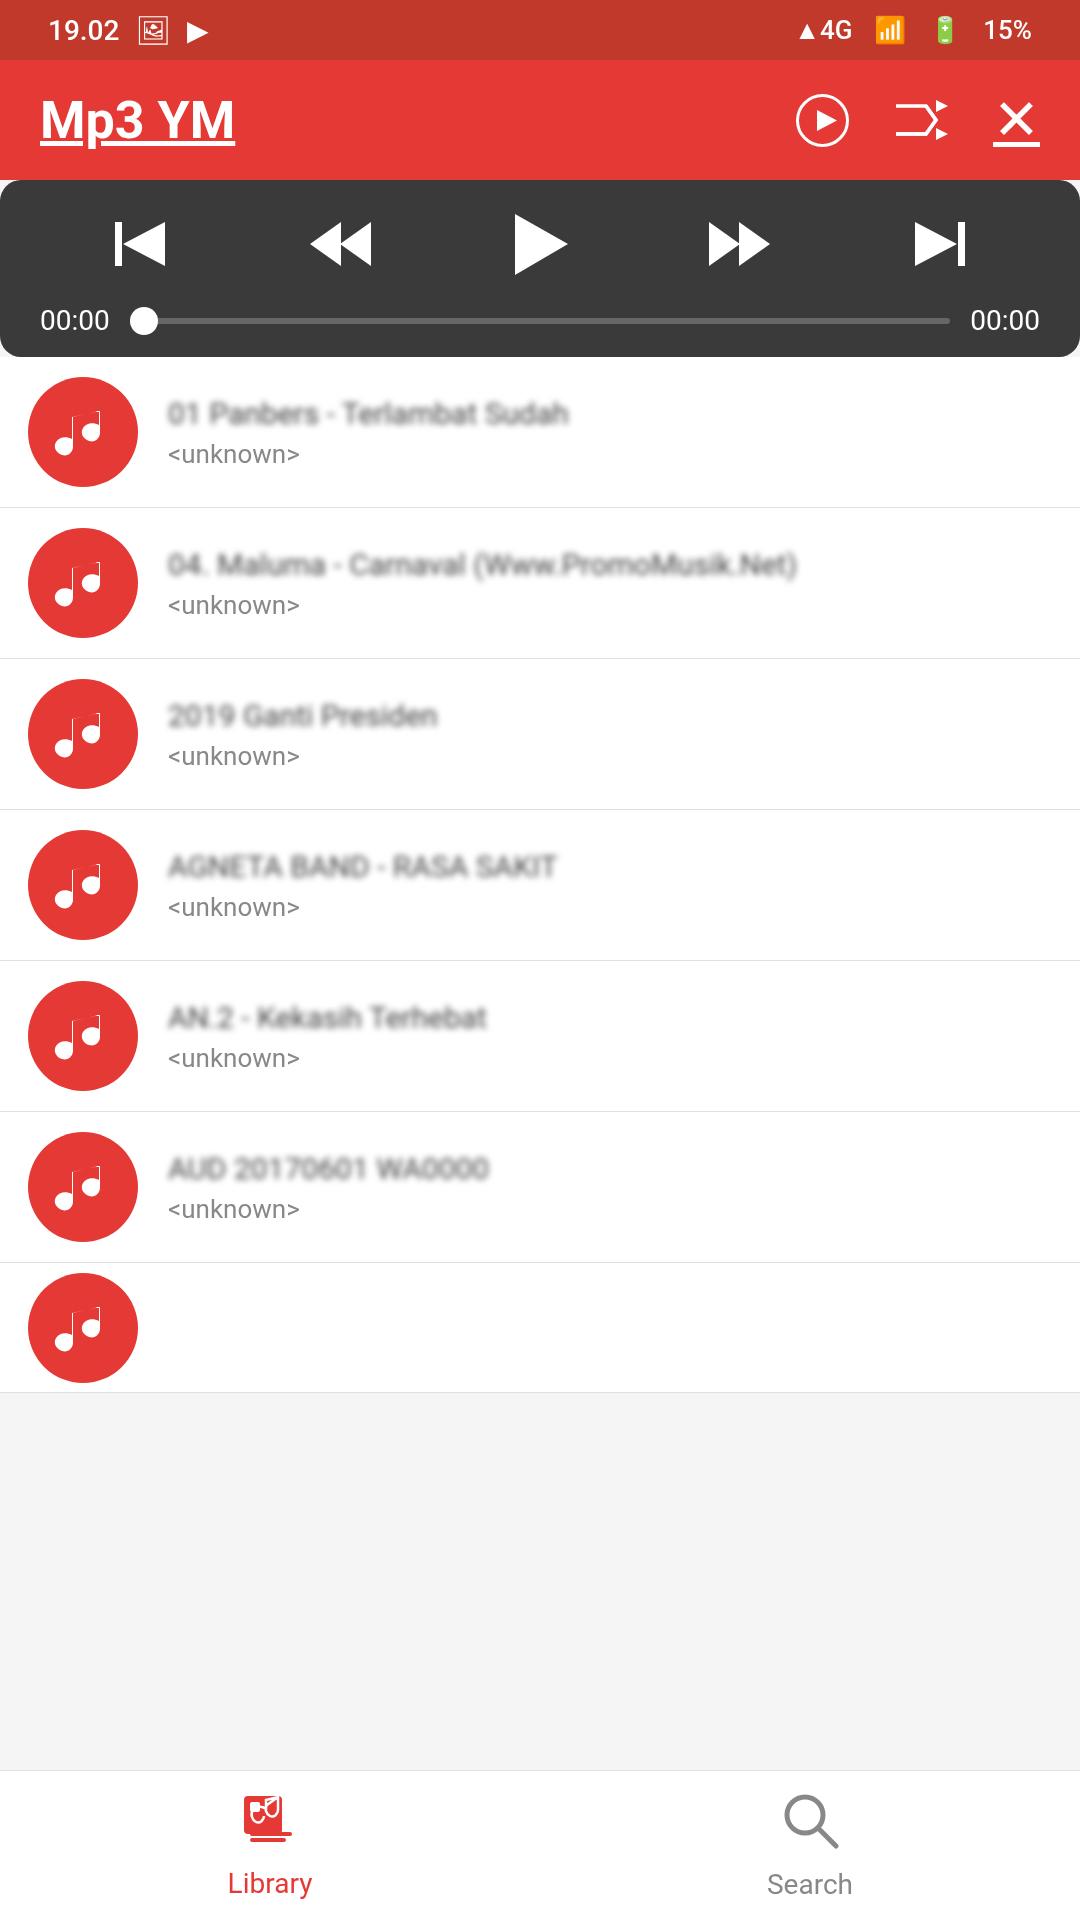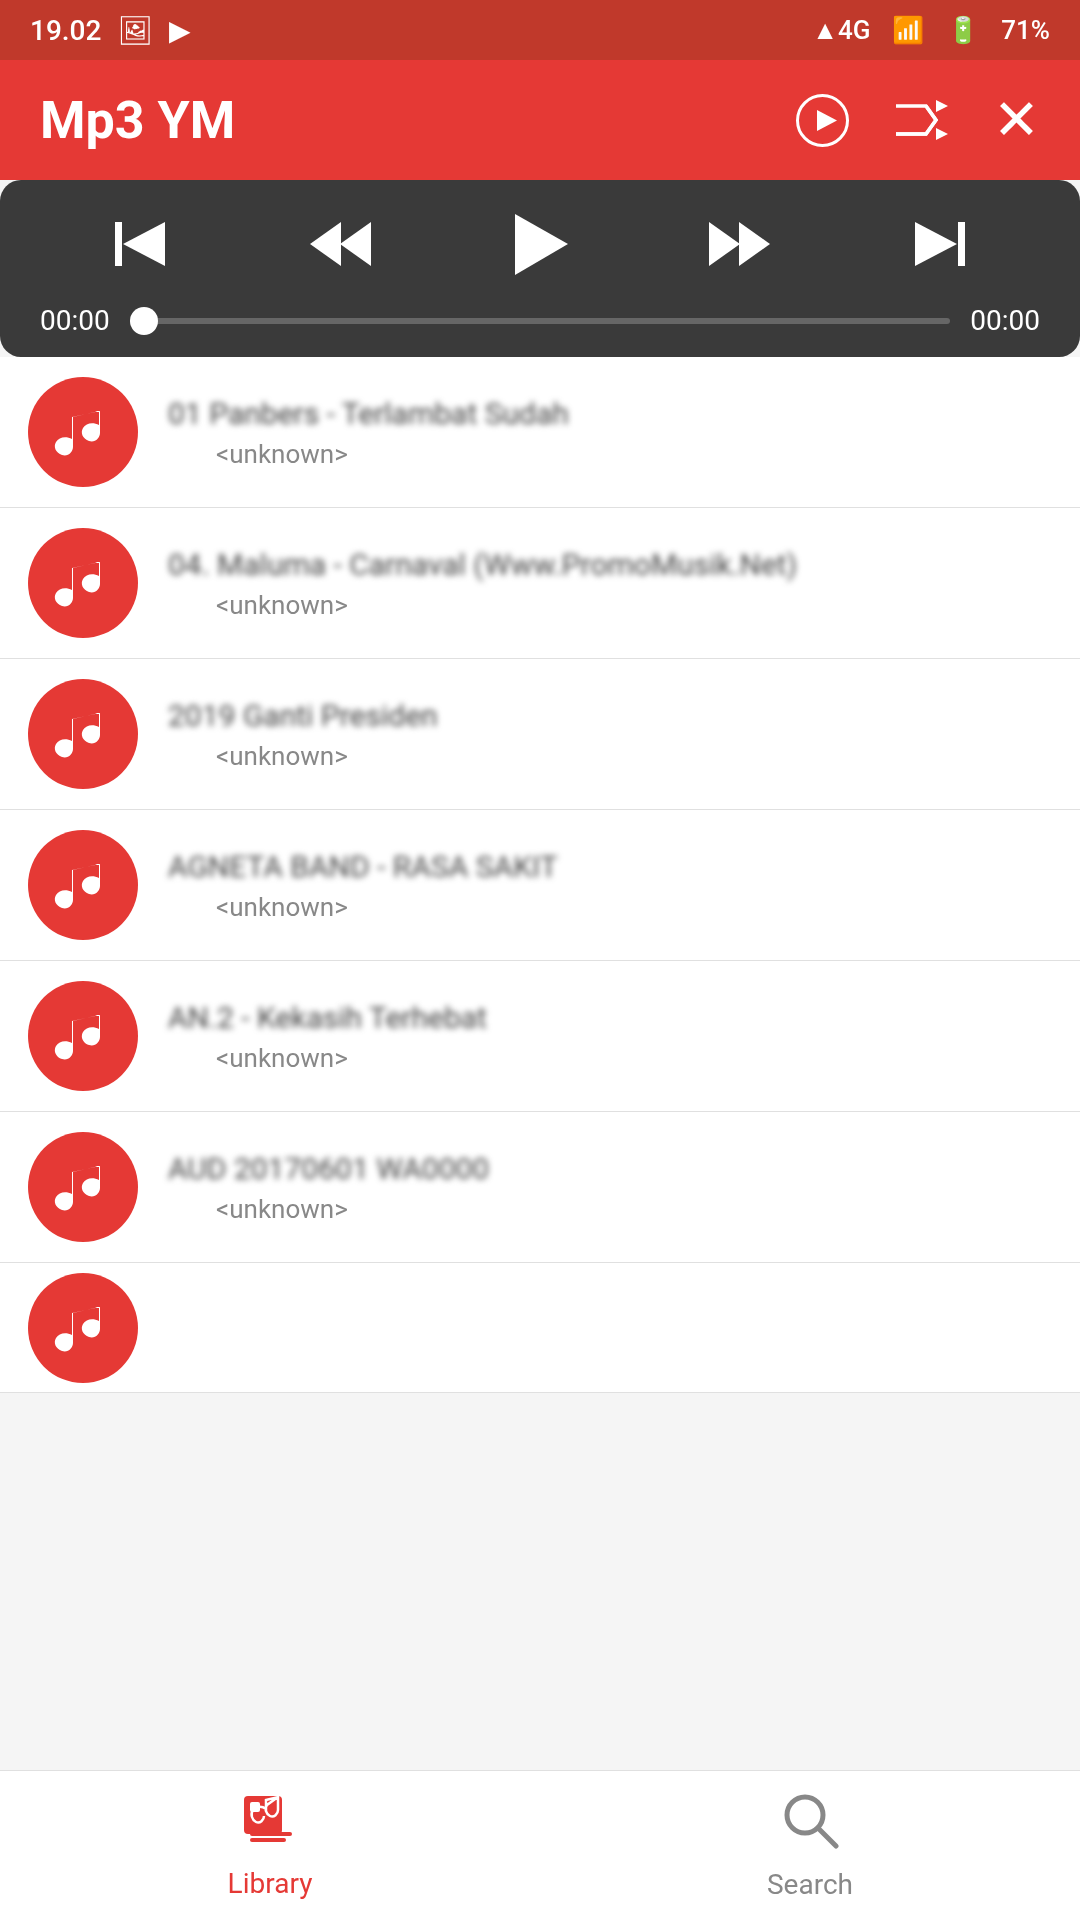--- a/index.html
+++ b/index.html
@@ -13,36 +13,37 @@
     }
 
     
     .status-bar {
       background: #c0392b;
       color: white;
       height: 60px;
       display: flex;
       align-items: center;
       justify-content: space-between;
-      padding: 0 30px;
+      padding: 0 48px;
       font-size: 28px;
       font-weight: 500;
     }
     .status-left { display: flex; align-items: center; gap: 16px; }
     .status-right { display: flex; align-items: center; gap: 22px; font-size: 26px; }
 
     
     .app-bar {
       background: #e53935;
       color: white;
       height: 120px;
       display: flex;
       align-items: center;
       justify-content: space-between;
       padding: 12px 40px;
+      text-decoration: underline;
     }
     .app-title {
       font-size: 52px;
       font-weight: bold;
       color: white;
     }
     .app-bar-icons {
       display: flex;
       align-items: center;
       gap: 44px;
@@ -154,21 +155,20 @@
       font-weight: 400;
       white-space: nowrap;
       overflow: hidden;
       text-overflow: ellipsis;
       filter: blur(3px);
       margin-bottom: 8px;
     }
     .song-artist {
       font-size: 26px;
       color: #888;
-      margin-left: 48px;
     }
 
     
     .bottom-nav {
       position: fixed;
       bottom: 0;
       left: 0;
       width: 1080px;
       height: 150px;
       background: white;
@@ -206,21 +206,21 @@
 <div class="status-bar">
   <div class="status-left">
     <span>19.02</span>
     <span>🖼</span>
     <span>▶</span>
   </div>
   <div class="status-right">
     <span>▲4G</span>
     <span>📶</span>
     <span>🔋</span>
-    <span>71%</span>
+    <span>15%</span>
   </div>
 </div>
 
 <div class="app-bar">
   <span class="app-title">Mp3 YM</span>
   <div class="app-bar-icons">
     <span class="app-bar-icon">
       <svg width="55" height="55" viewBox="0 0 55 55" fill="none">
         <circle cx="27.5" cy="27.5" r="25" stroke="white" stroke-width="3"></circle>
         <polygon points="22,17 22,38 42,27.5" fill="white"></polygon>

